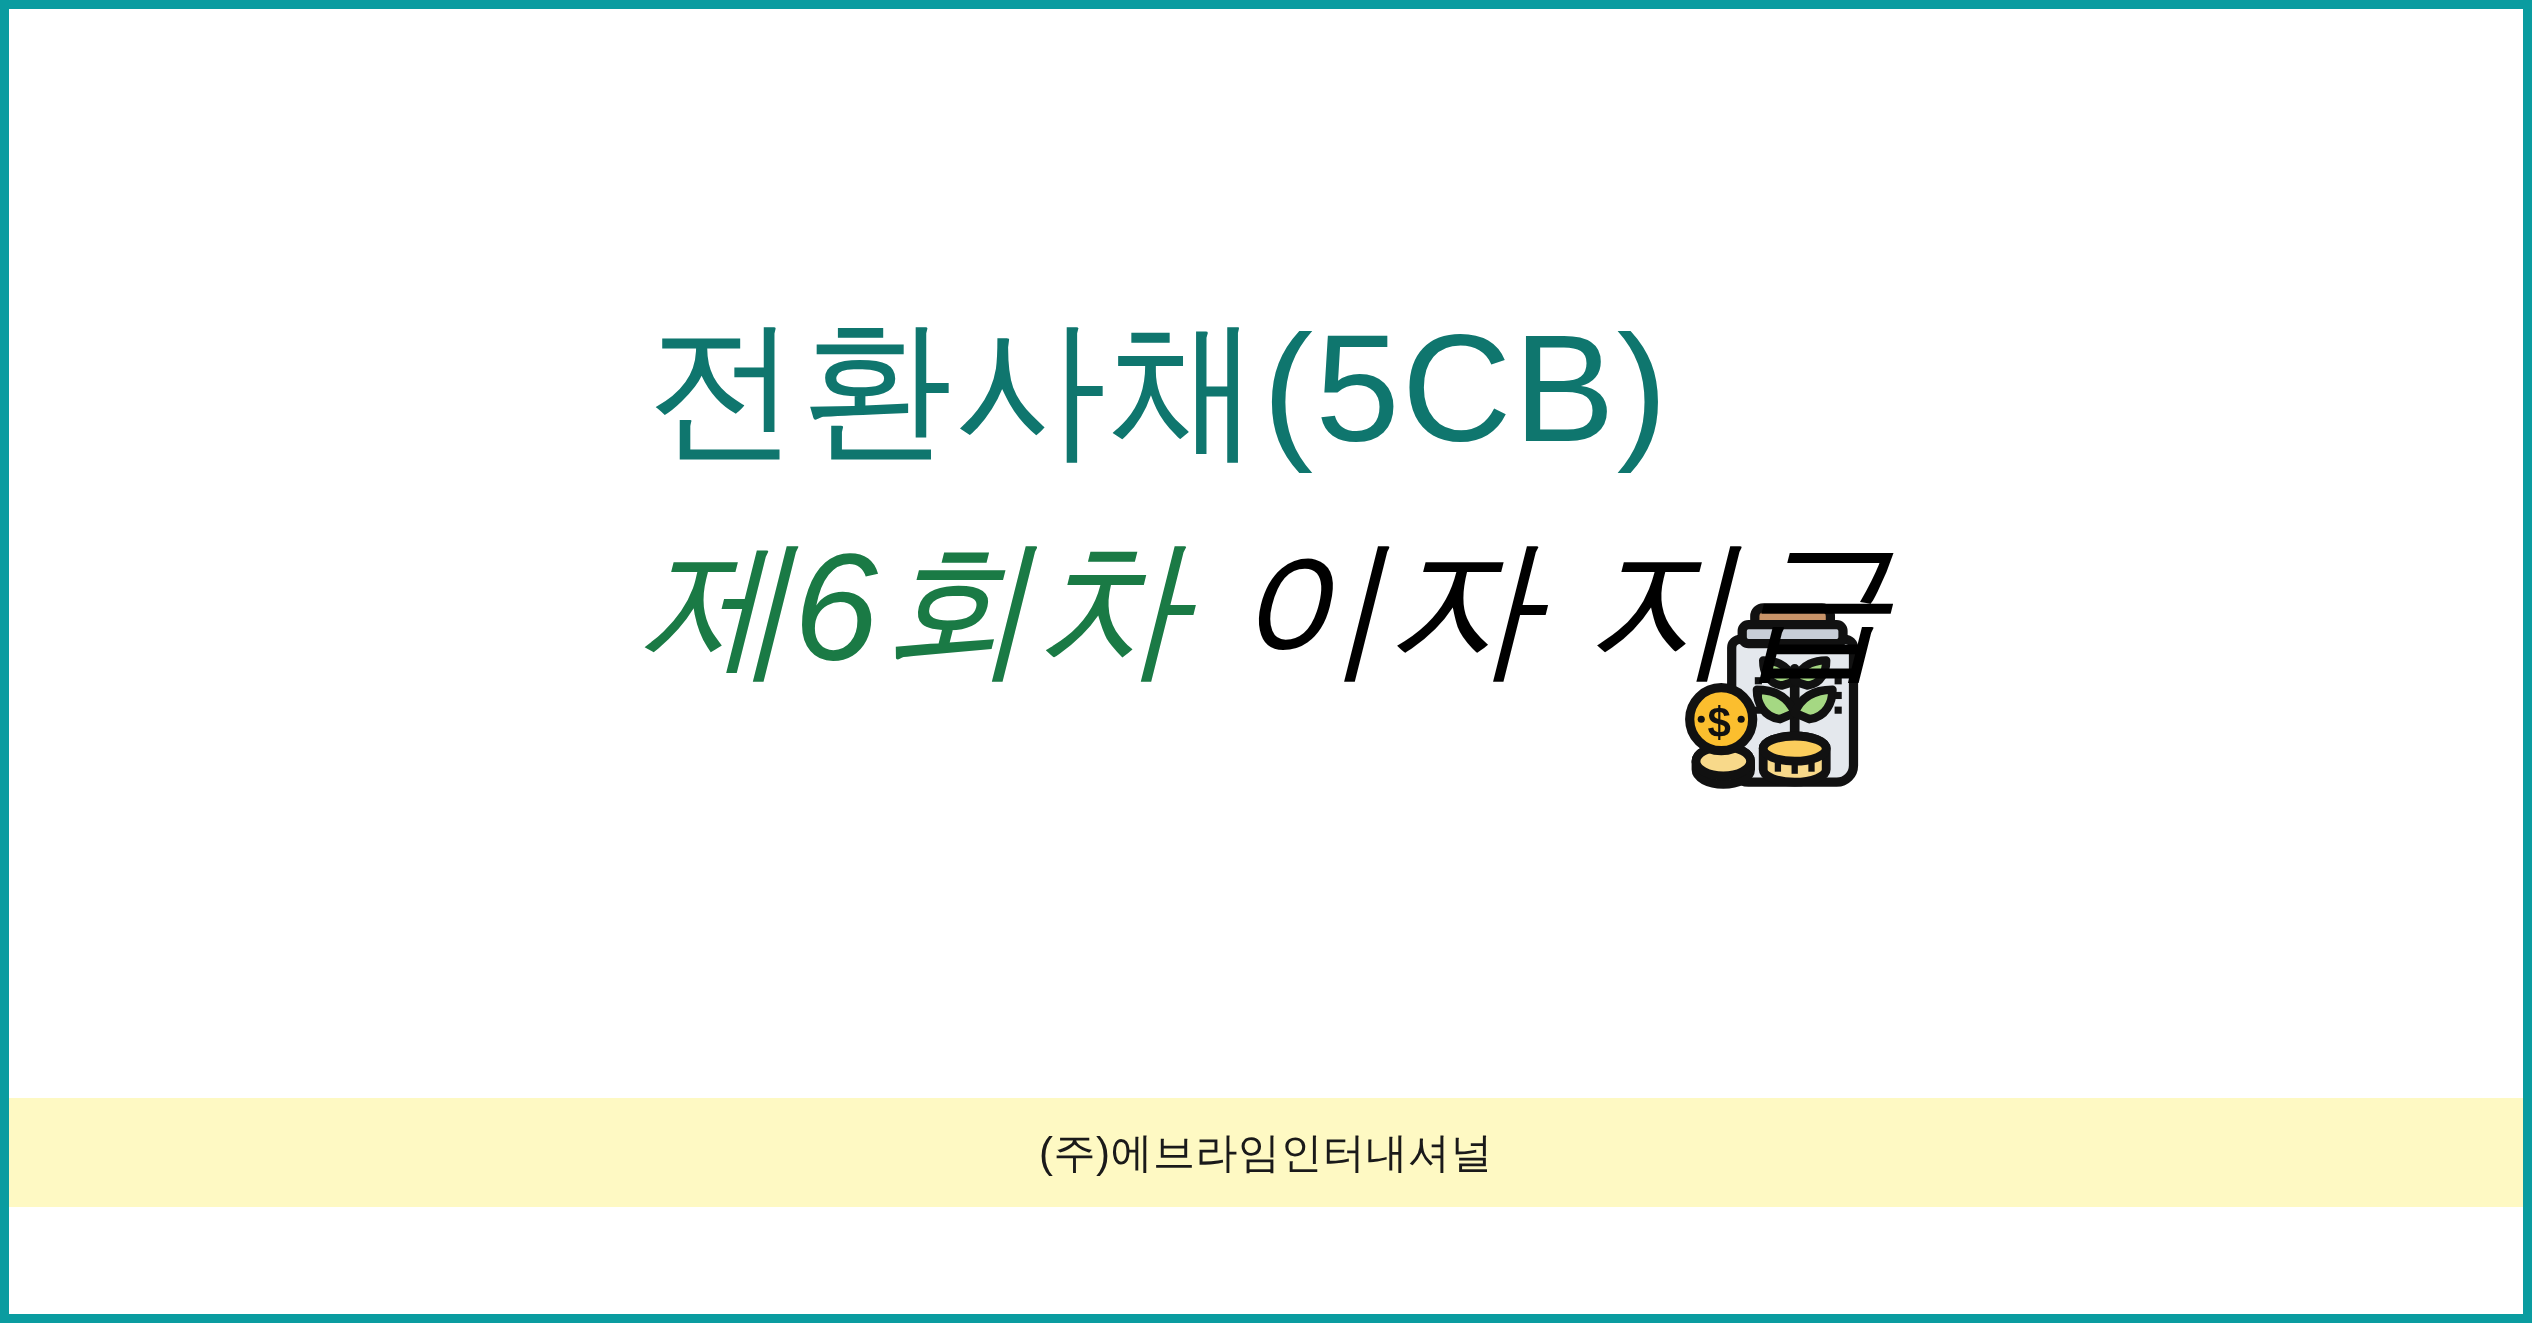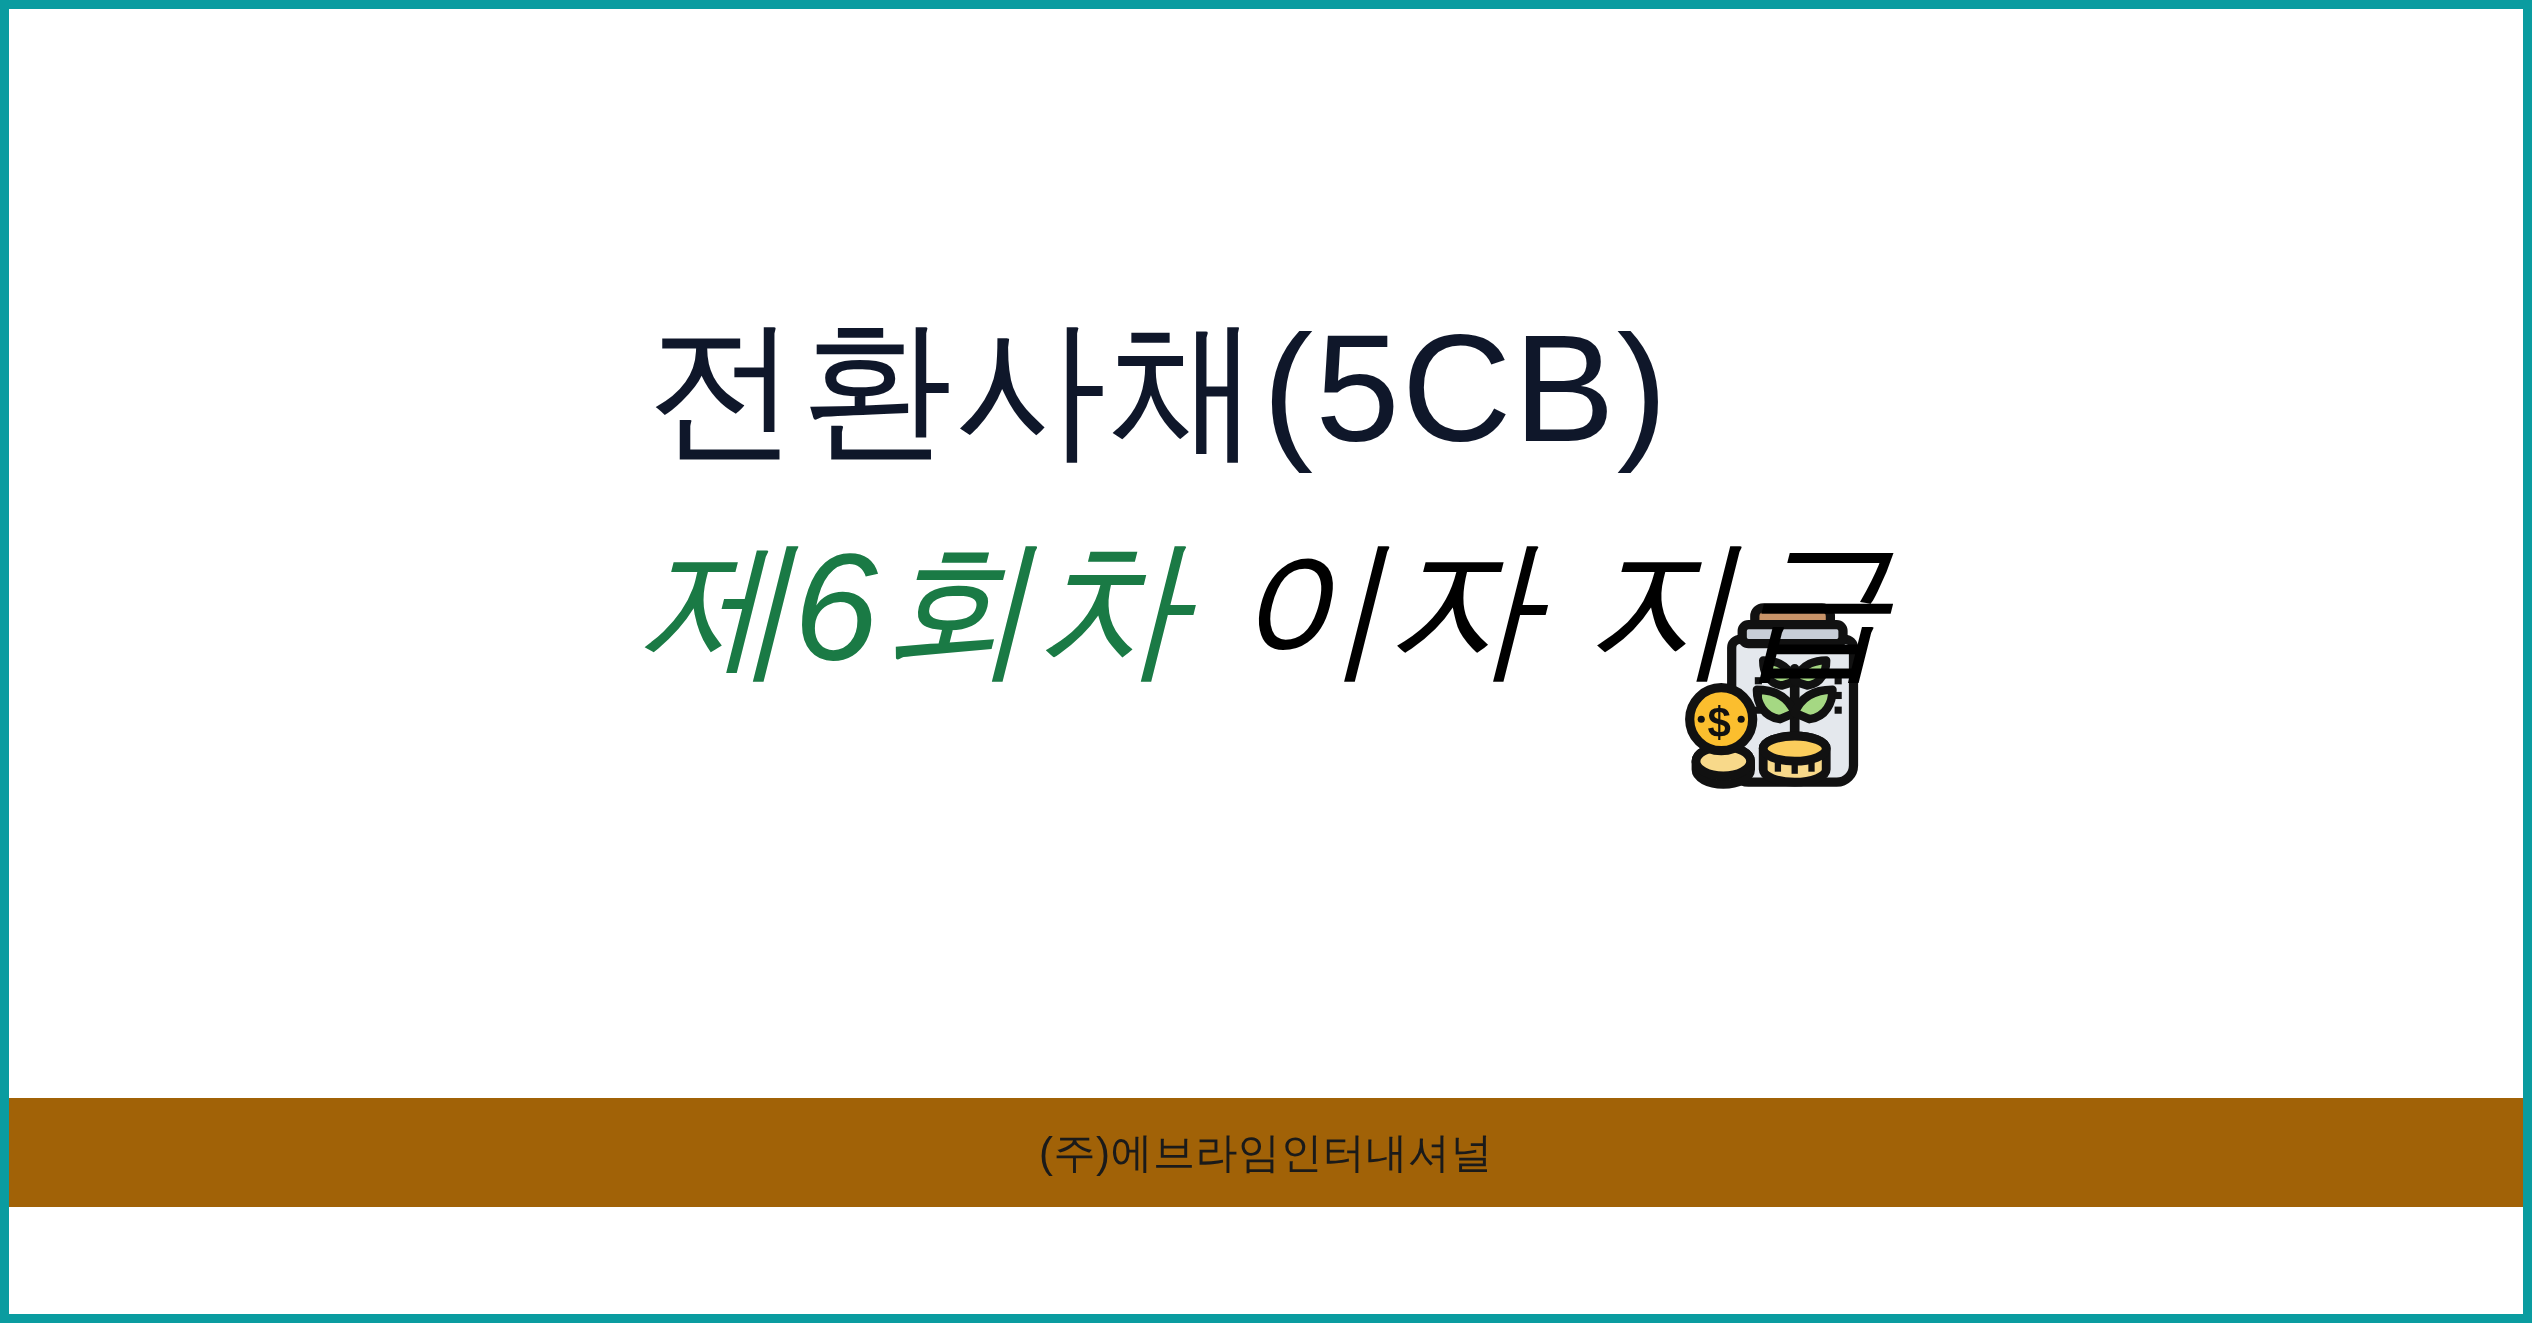--- a/index.html
+++ b/index.html
@@ -35,21 +35,21 @@
     display: flex;
     align-items: center;
     justify-content: center;
     white-space: pre;
     line-height: 1.0;
   }
 
   .line1 {
     font-size: 152px;
     letter-spacing: 2px;
-    color: #0f172a;
+    color: #0f766e;
     font-weight: 400;
   }
 
   .line1 .txt {
     display: inline-block;
   }
 
   .line2 {
     font-size: 152px;
     letter-spacing: 2px;
@@ -156,17 +156,17 @@
       </span>
     </div>
 
     <div class="line line2">
       <span class="seq" style="color: rgb(26, 122, 69);">제6회차</span>
       <span class="rest"> 이자 지급</span>
     </div>
 
   </div>
 
-  <div class="footer-band" style="background: #a16207;">
+  <div class="footer-band" style="background: #fef9c3;">
     <span class="footer-text">(주)에브라임인터내셔널</span>
   </div>
 
 </div>
 
 </body></html>

